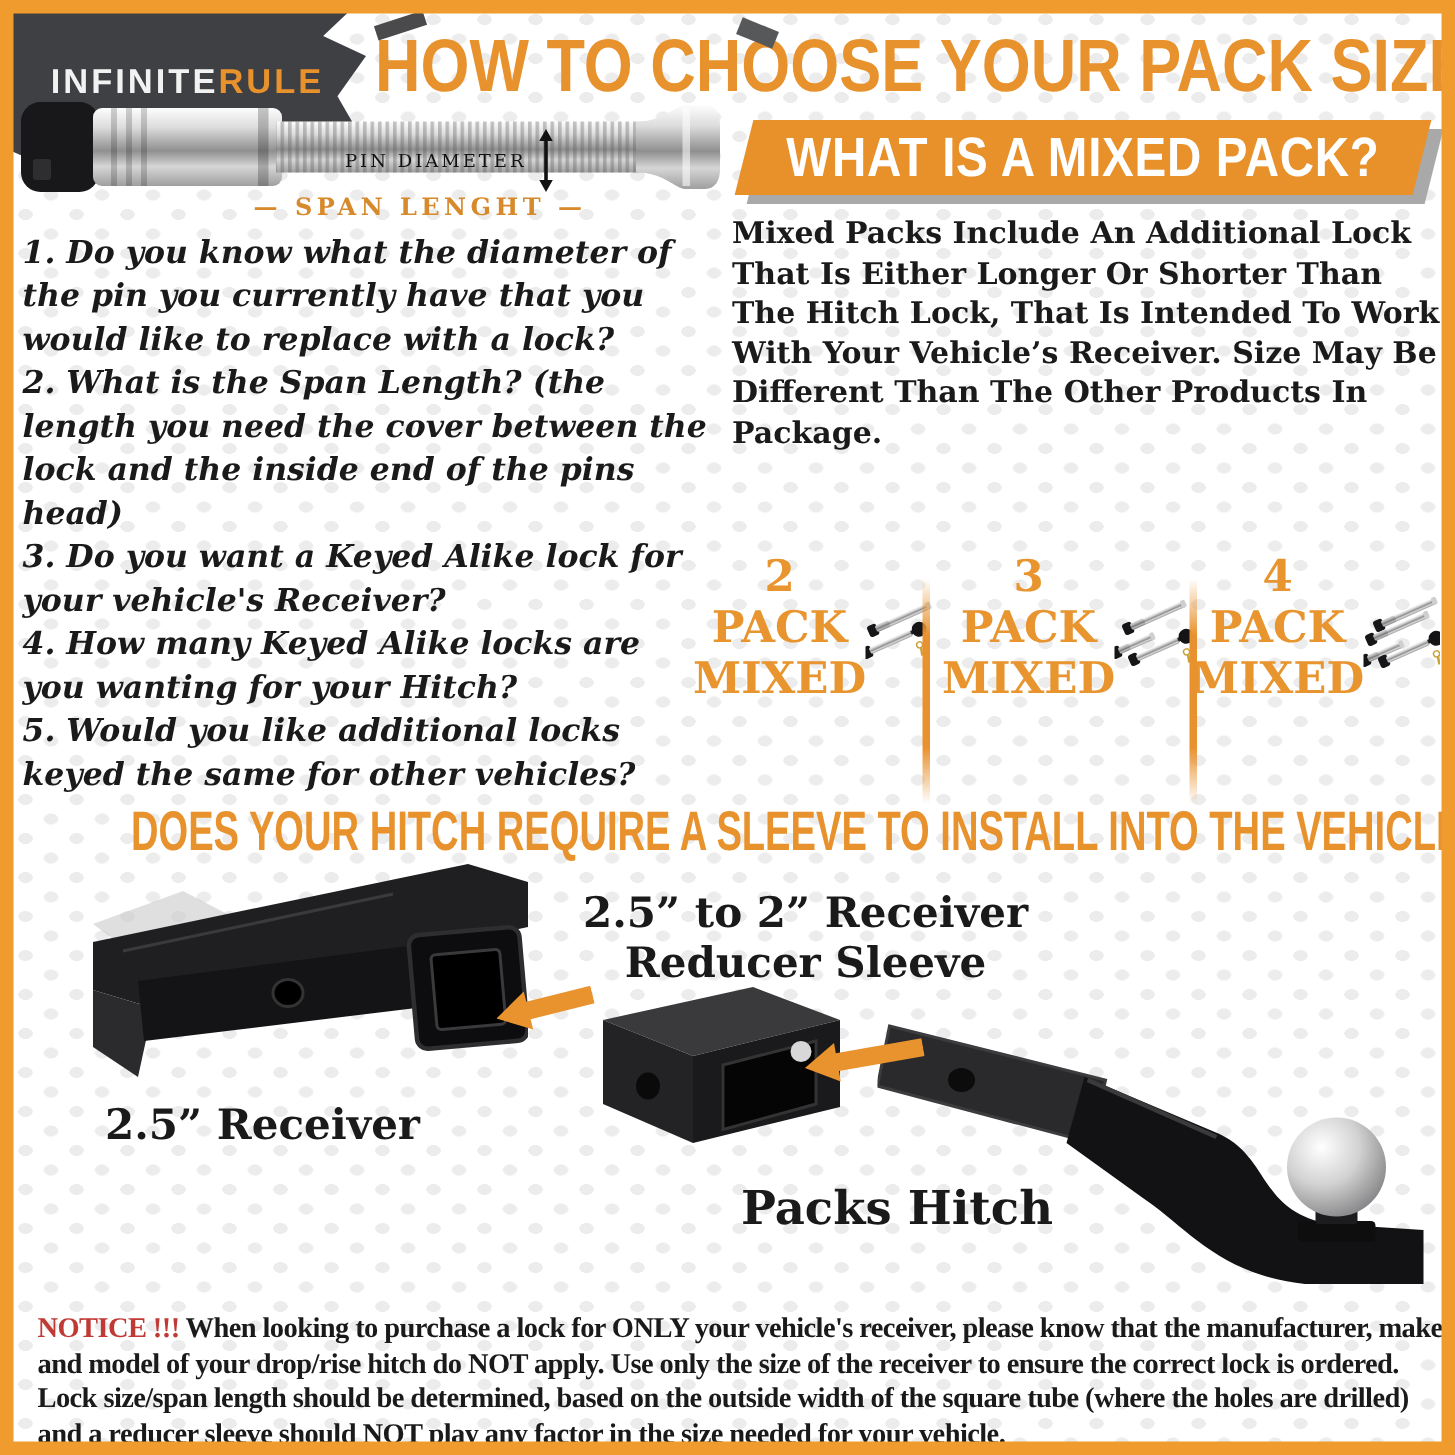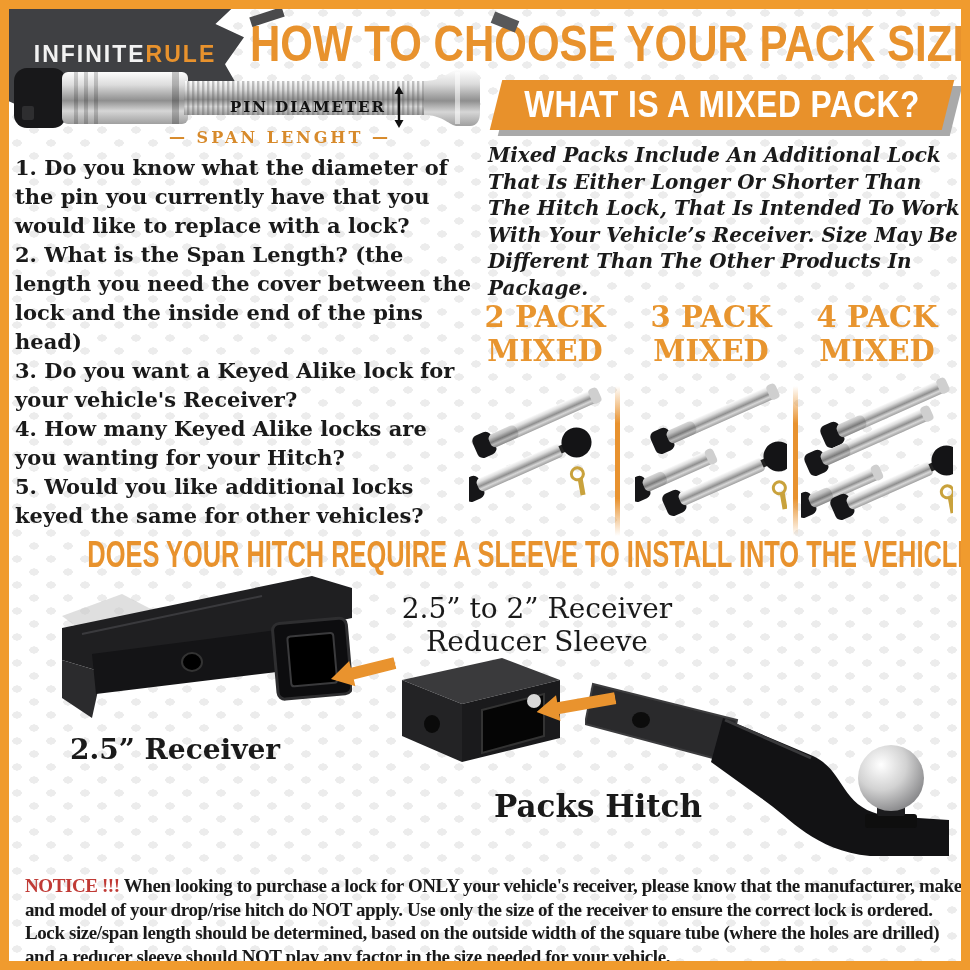--- a/index.html
+++ b/index.html
@@ -32,67 +32,67 @@
     position:absolute; left:250px; top:16px; width:706px; margin:0; z-index:3;
     font-family:"Liberation Sans", sans-serif; font-weight:bold; font-size:42px;
     color:#E8922D; text-align:center; transform:scale(1,1.18); transform-origin:center top;
     letter-spacing:0px; white-space:nowrap;
   }
 
   
   .lock-hero{position:absolute; left:12px; top:64px; width:470px; height:70px; z-index:6;}
   .pin-label{
     position:absolute; left:218px; top:22px; display:flex; align-items:center; gap:6px;
-    font-weight:bold; font-size:15px; letter-spacing:2px; color:#111; z-index:7;
+    font-weight:normal; font-size:12px; letter-spacing:2px; color:#111; z-index:7;
   }
   .span-length{
     position:absolute; left:110px; top:128px; width:340px; text-align:center; z-index:6;
     color:#D78A2B; font-weight:bold; font-size:16px; letter-spacing:3px;
   }
 
   
-  .questions{position:absolute; left:15px; top:153px; width:458px; z-index:2;}
+  .questions{position:absolute; left:15px; top:153px; width:458px; z-index:2;font-style:italic;}
   .q{margin:0; font-weight:bold; font-size:21px; line-height:29px;}
 
   
   .mixed-banner{position:absolute; left:496px; top:80px; width:452px; height:50px; z-index:3;}
   .banner-shadow{position:absolute; left:8px; top:6px; width:100%; height:100%; background:#a9a9a9; transform:skewX(-14deg);}
   .banner-face{
     position:absolute; left:0; top:0; width:100%; height:100%; background:#E8912B; transform:skewX(-14deg);
     display:flex; align-items:center; justify-content:center;
   }
   .banner-face span{
     display:block; transform:skewX(14deg) scale(0.96,1.12); color:#fff;
     font-family:"Liberation Sans", sans-serif; font-weight:bold; font-size:33px; white-space:nowrap; letter-spacing:0.5px;
   }
 
-  .mixed-desc{position:absolute; left:488px; top:142px; width:472px; margin:0; font-weight:bold; font-size:20px; line-height:26.5px; z-index:2;font-style:italic;}
+  .mixed-desc{position:absolute; left:488px; top:142px; width:472px; margin:0; font-weight:bold; font-size:20px; line-height:26.5px; z-index:2;}
 
   
   .packs{position:absolute; left:462px; top:300px; width:500px; height:236px; display:flex; z-index:2;}
-  .pack-col{width:166px; display:flex; flex-direction:column; align-items:center;}
+  .pack-col{width:166px; display:flex; flex-direction:row; align-items:center;}
   .pack-heading{color:#E8952F; font-weight:bold; font-size:29px; line-height:34px; text-align:center;}
   .pack-divider{
     position:absolute; width:5px; height:150px; top:86px;
     background:linear-gradient(180deg, rgba(232,146,47,0), #E8922F 25%, #E8922F 75%, rgba(232,146,47,0));
   }
   .divider-1{left:153px;} .divider-2{left:331px;}
   .pack-img{margin-top:6px;}
 
   
   .sleeve-banner{
     position:absolute; left:0; top:533px; width:970px; text-align:center; z-index:3;
     font-family:"Liberation Sans", sans-serif; font-weight:bold; font-size:31px; color:#E8922D; white-space:nowrap;
     transform:scale(0.82,1.2); transform-origin:center top; letter-spacing:0px;
   }
 
   
   .receiver-img{position:absolute; left:62px; top:576px; z-index:2;}
   .receiver-label{position:absolute; left:70px; top:733px; width:300px; text-align:left; font-weight:bold; font-size:28px; z-index:2;}
-  .sleeve-label{position:absolute; left:352px; top:592px; width:370px; text-align:center; font-weight:normal; font-size:28px; line-height:33px; z-index:2;}
+  .sleeve-label{position:absolute; left:352px; top:592px; width:370px; text-align:center; font-weight:bold; font-size:28px; line-height:33px; z-index:2;}
   .sleeve-img{position:absolute; left:382px; top:652px; z-index:2;}
   .arrow-1{position:absolute; left:330px; top:656px; transform:rotate(-14deg); z-index:3;}
   .arrow-2{position:absolute; left:536px; top:690px; transform:rotate(-10deg); z-index:3;}
   .hitch-img{position:absolute; left:585px; top:658px; z-index:2;}
   .hitch-label{position:absolute; left:428px; top:788px; width:340px; text-align:center; font-weight:bold; font-size:31px; line-height:37px; z-index:2;}
 
   
   .notice{
     position:absolute; left:13px; top:862px; width:944px; margin:12px; z-index:2;
     font-family:"Liberation Serif", serif; font-weight:bold; font-size:19px; line-height:23.5px; letter-spacing:-0.4px;

